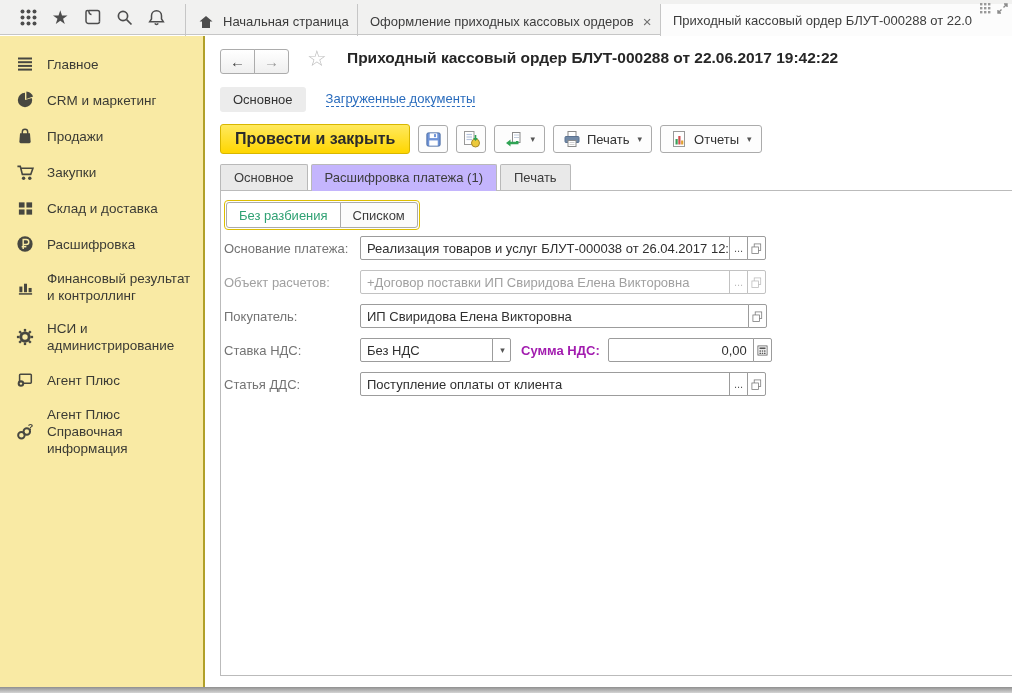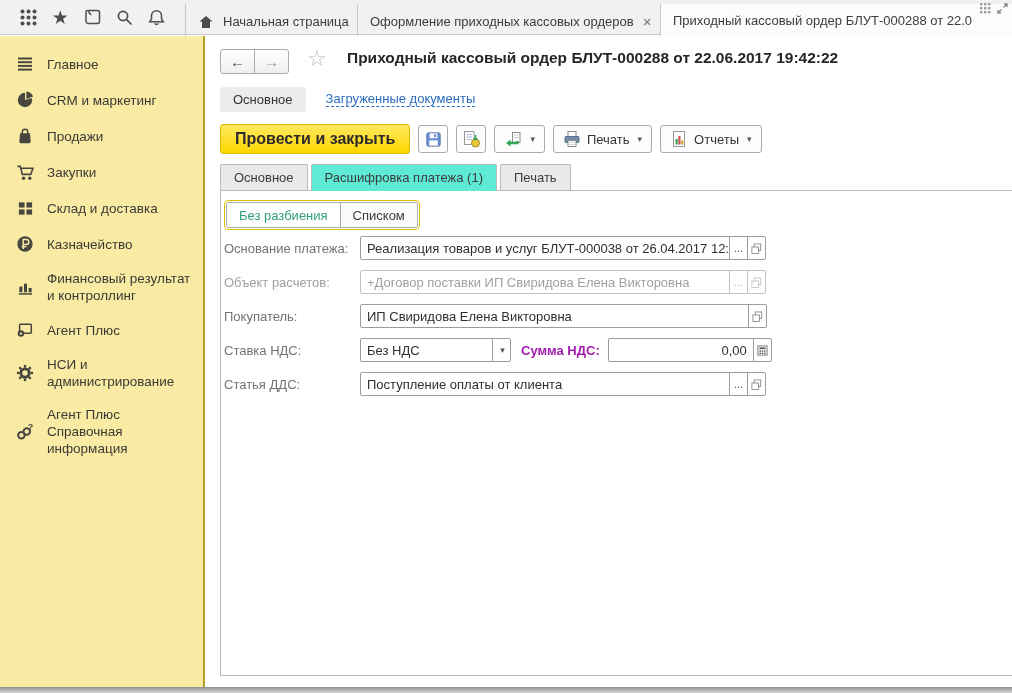--- a/index.html
+++ b/index.html
@@ -40,21 +40,21 @@
   .nav-link { color:#2a6cbd; border-bottom:1px dashed #2a6cbd; cursor:pointer; }
 
   .toolbar { position:absolute; left:15px; top:88px; display:flex; align-items:center; gap:8px; height:30px; }
   .btn-yellow { background:linear-gradient(#ffe95e,#ffd600); border:1px solid #d8b700; border-radius:3px; font-weight:bold; font-size:16px; color:#2b2b2b; padding:0 14px; height:30px; display:flex; align-items:center; cursor:pointer; }
   .btn-icon { width:30px; height:28px; background:#fdfdfd; border:1px solid #ababab; border-radius:3px; display:flex; align-items:center; justify-content:center; cursor:pointer; }
   .btn-combo { height:28px; background:#fdfdfd; border:1px solid #ababab; border-radius:3px; display:flex; align-items:center; gap:6px; padding:0 9px; color:#333; cursor:pointer; }
   .caret { font-size:9px; color:#555; margin-left:2px; }
 
   .tabs2 { position:absolute; left:15px; top:128px; display:flex; z-index:3; }
   .tab2 { border:1px solid #b9b9b9; border-bottom:none; background:#e9e9e9; margin-right:3px; border-radius:2px 2px 0 0; padding:5px 13px; height:26px; cursor:pointer; white-space:nowrap; }
-  .tab2.active { background:#5eead4; height:27px; position:relative; z-index:4; }
+  .tab2.active { background:#c4b5fd; height:27px; position:relative; z-index:4; }
 
   .pane { position:absolute; left:15px; top:154px; right:0; bottom:11px; background:#fff; border-top:1px solid #bbb; border-left:1px solid #bbb; border-bottom:1px solid #bbb; padding:9px 0 17px 3px; }
   .toggle-group { display:inline-flex; border:1px solid #ddbe00; border-radius:4px; padding:1px; }
   .toggle-btn { border:1px solid #ababab; padding:4px 12px; height:26px; display:flex; align-items:center; cursor:pointer; background:#fff; }
   .toggle-btn.first { border-radius:3px 0 0 3px; color:#2fa173; }
   .toggle-btn.second { border-radius:0 3px 3px 0; margin-left:-1px; color:#3c3c3c; background:#fbfbfb; }
 
   .form { margin-top:6px; }
   .frow { display:flex; align-items:center; height:24px; margin-bottom:10px; }
   .flabel { width:136px; flex:none; color:#737373; }
@@ -212,62 +212,62 @@
       <span>Склад и доставка</span>
     </div>
     <div class="side-item">
       <span class="side-icon">
         <svg width="18" height="18" viewBox="0 0 20 20">
             <circle cx="10" cy="10" r="8.5" fill="#474740"></circle>
             <path d="M8 15.5 V5 h3.4 a2.8 2.8 0 0 1 0 5.6 H8" fill="none" stroke="#f9eaa4" stroke-width="1.6"></path>
             <line x1="6.3" y1="13" x2="11.5" y2="13" stroke="#f9eaa4" stroke-width="1.6"></line>
           </svg>
       </span>
-      <span>Казначейство</span>
+      <span>Расшифровка</span>
     </div>
     <div class="side-item">
       <span class="side-icon">
         <svg width="17" height="17" viewBox="0 0 18 18">
             <g fill="#474740">
               <rect x="2.5" y="8" width="3.2" height="6"></rect>
               <rect x="7.4" y="5" width="3.2" height="9"></rect>
               <rect x="12.3" y="9.5" width="3.2" height="4.5"></rect>
               <rect x="2" y="15" width="14" height="1.6"></rect>
             </g>
           </svg>
       </span>
       <span>Финансовый результат и контроллинг</span>
-    </div>
-    <div class="side-item">
-      <span class="side-icon">
-        <svg width="18" height="18" viewBox="0 0 20 20">
-            <rect x="4" y="3.5" width="13" height="10" rx="1" fill="none" stroke="#474740" stroke-width="1.7"></rect>
-            <circle cx="5.5" cy="14" r="3.6" fill="#474740"></circle>
-            <circle cx="5.5" cy="14" r="1.3" fill="#f9eaa4"></circle>
-          </svg>
-      </span>
-      <span>Агент Плюс</span>
     </div>
     <div class="side-item">
       <span class="side-icon">
         <svg width="18" height="18" viewBox="0 0 20 20">
             <g stroke="#474740" stroke-width="2.6">
               <line x1="10" y1="1" x2="10" y2="4"></line>
               <line x1="10" y1="16" x2="10" y2="19"></line>
               <line x1="1" y1="10" x2="4" y2="10"></line>
               <line x1="16" y1="10" x2="19" y2="10"></line>
               <line x1="3.6" y1="3.6" x2="5.7" y2="5.7"></line>
               <line x1="14.3" y1="14.3" x2="16.4" y2="16.4"></line>
               <line x1="3.6" y1="16.4" x2="5.7" y2="14.3"></line>
               <line x1="14.3" y1="5.7" x2="16.4" y2="3.6"></line>
             </g>
             <circle cx="10" cy="10" r="4.6" fill="none" stroke="#474740" stroke-width="3.2"></circle>
           </svg>
       </span>
       <span>НСИ и администрирование</span>
+    </div>
+    <div class="side-item">
+      <span class="side-icon">
+        <svg width="18" height="18" viewBox="0 0 20 20">
+            <rect x="4" y="3.5" width="13" height="10" rx="1" fill="none" stroke="#474740" stroke-width="1.7"></rect>
+            <circle cx="5.5" cy="14" r="3.6" fill="#474740"></circle>
+            <circle cx="5.5" cy="14" r="1.3" fill="#f9eaa4"></circle>
+          </svg>
+      </span>
+      <span>Агент Плюс</span>
     </div>
     <div class="side-item">
       <span class="side-icon">
         <svg width="18" height="18" viewBox="0 0 20 20">
             <circle cx="6" cy="13.5" r="3.6" fill="none" stroke="#474740" stroke-width="2.2"></circle>
             <circle cx="12" cy="9.5" r="3.6" fill="none" stroke="#474740" stroke-width="2.2"></circle>
             <text x="13" y="8" font-size="10" font-weight="bold" fill="#474740">?</text>
           </svg>
       </span>
       <span>Агент Плюс Справочная информация</span>

